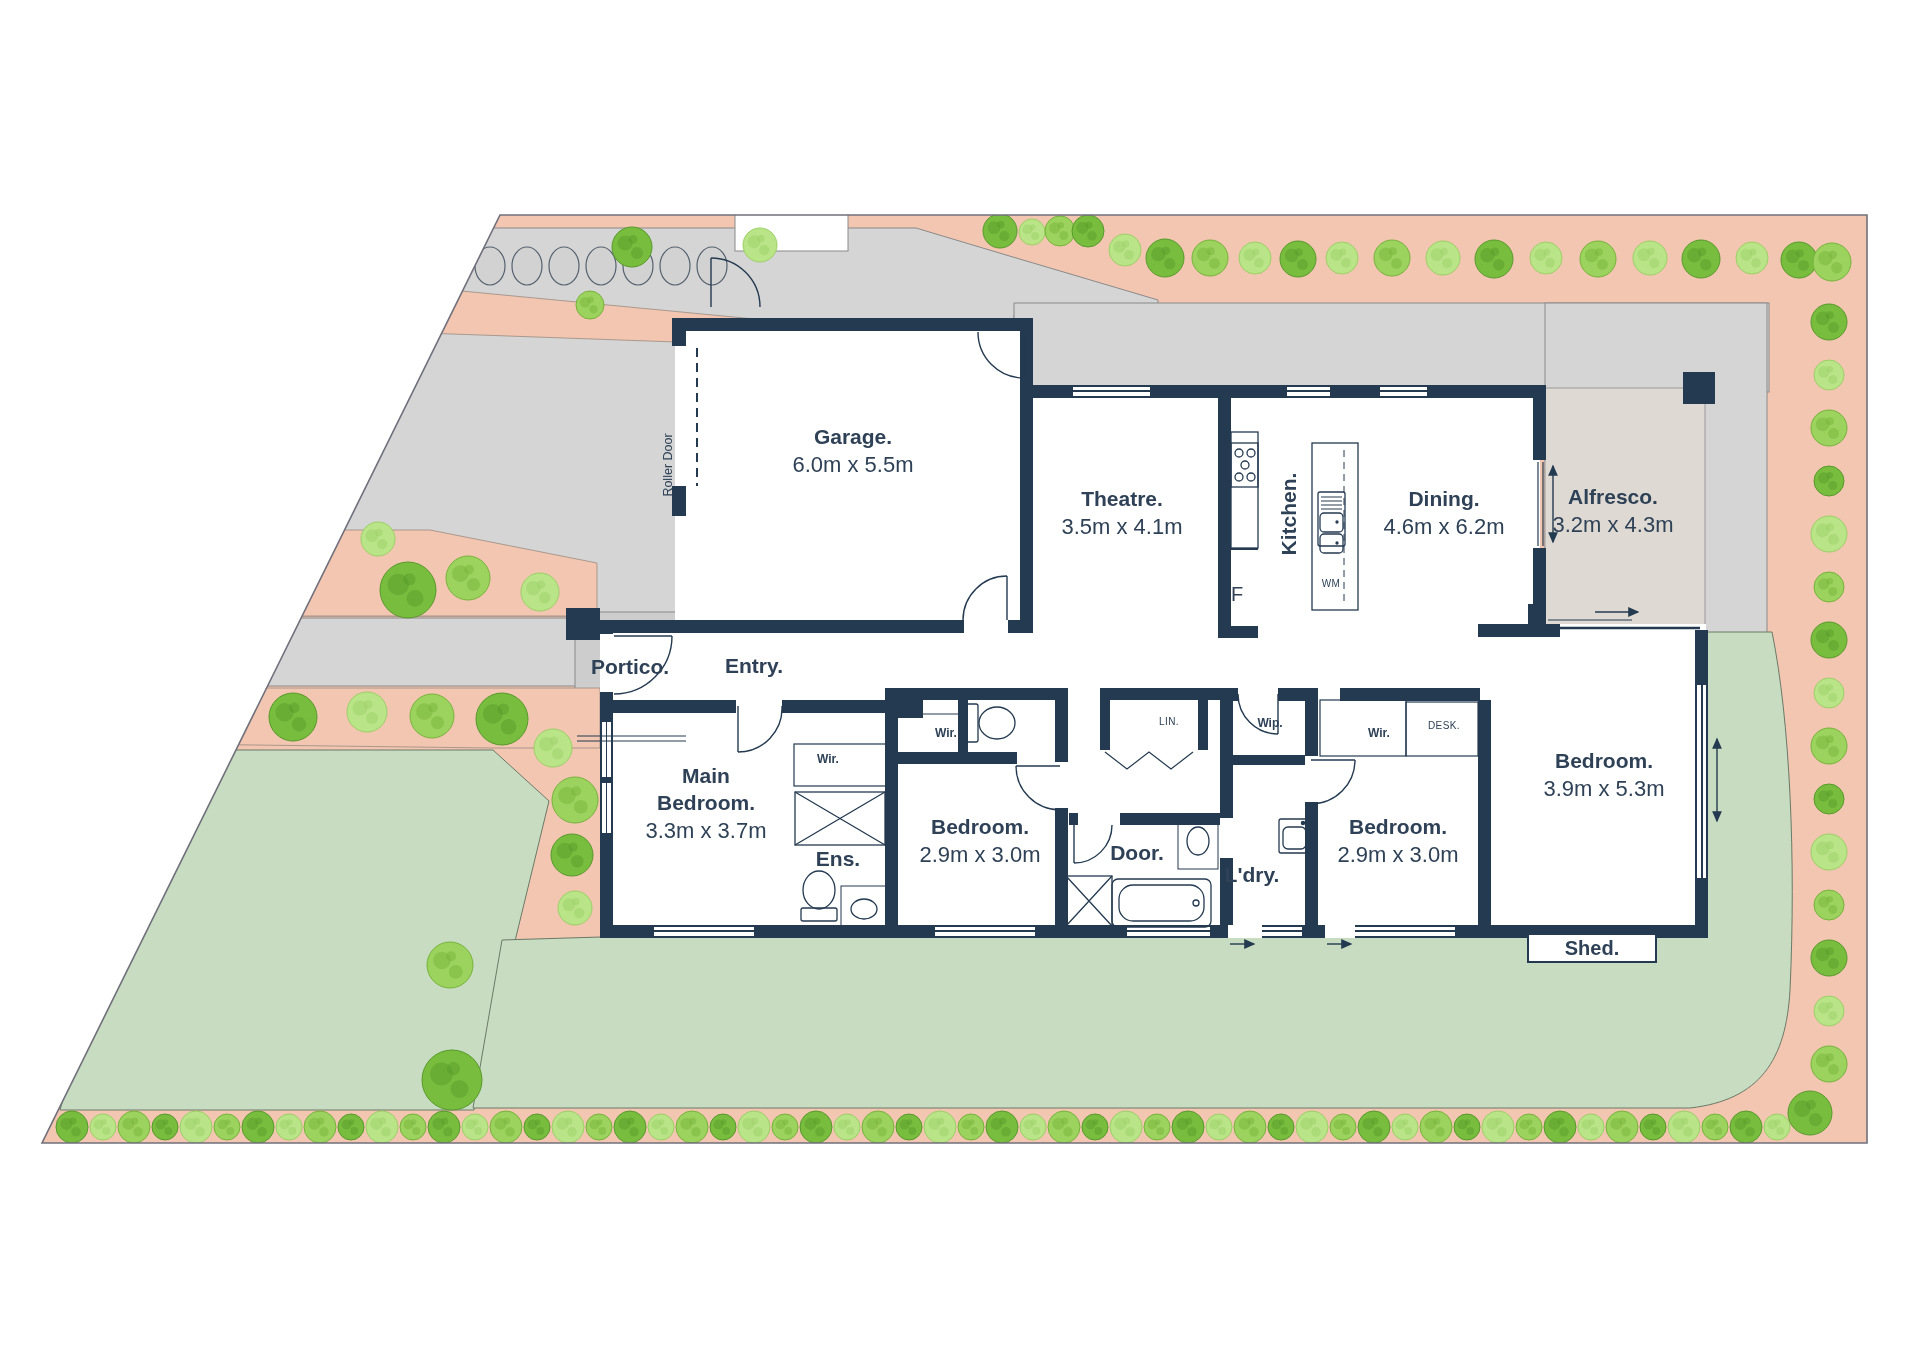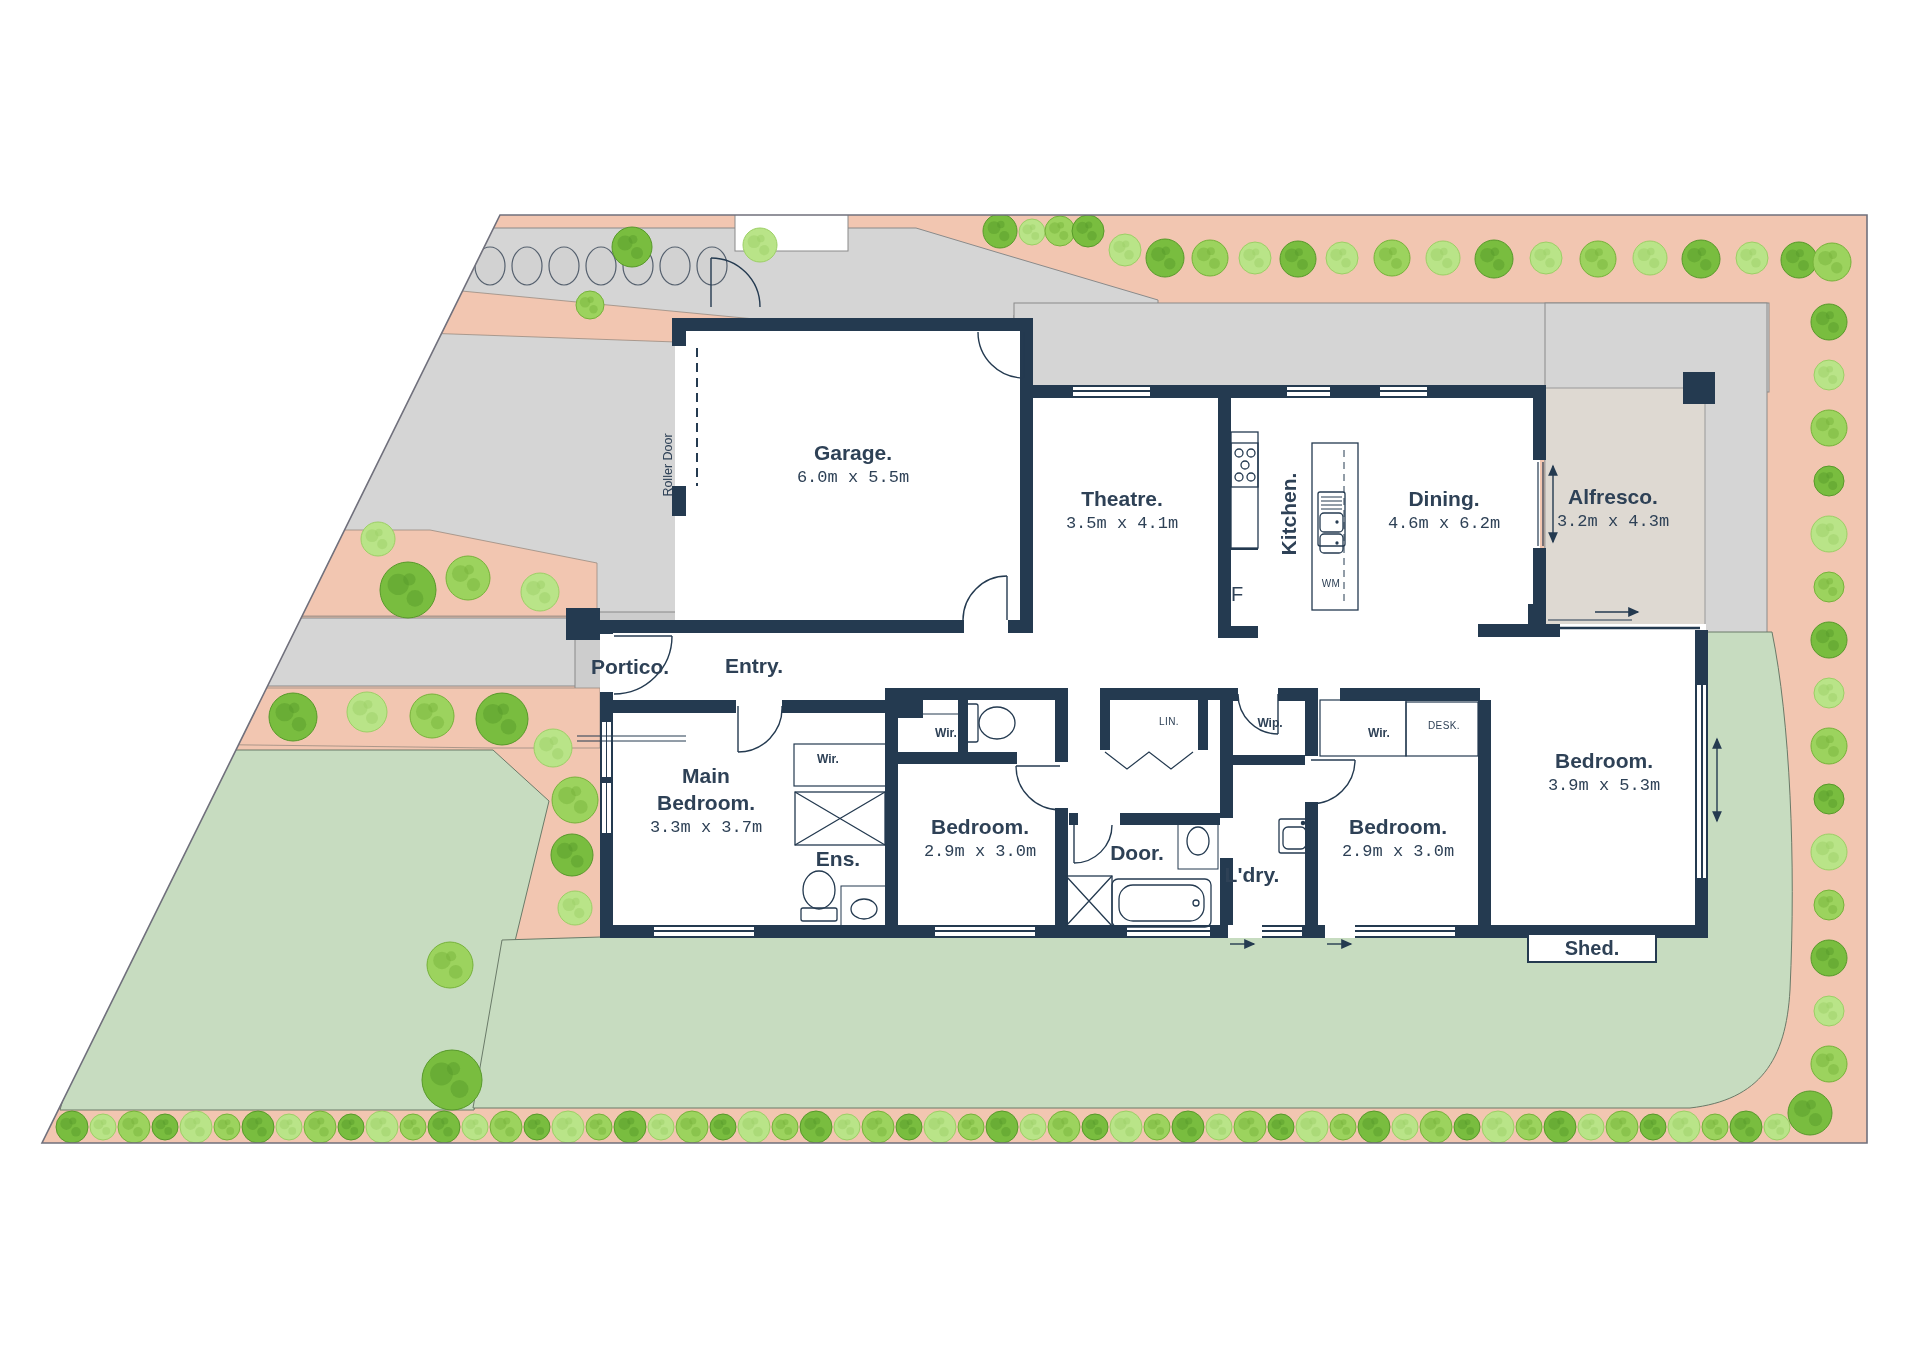--- a/index.html
+++ b/index.html
@@ -16,21 +16,21 @@
   .post{position:absolute;background:#243a50;}
   .win-h{position:absolute;background:linear-gradient(to bottom,
       #243a50 0 2px,#fff 2px 5.5px,#243a50 5.5px 7.5px,#fff 7.5px 11px,#243a50 11px 13px);}
   .win-v{position:absolute;background:linear-gradient(to right,
       #243a50 0 2px,#fff 2px 5.5px,#243a50 5.5px 7.5px,#fff 7.5px 11px,#243a50 11px 13px);}
   .lbl{position:absolute;transform:translateX(-50%);text-align:center;color:#2e4156;
        white-space:nowrap;line-height:1.28;}
   .lbl-rot{position:absolute;transform:translate(-50%,-50%) rotate(-90deg);text-align:center;
        color:#2e4156;white-space:nowrap;}
   .room-name{font-weight:bold;font-size:21px;}
-  .room-dims{font-size:17px;font-family:Liberation Mono, monospace;}
+  .room-dims{font-size:22px;}
   .lbl-md{font-weight:bold;font-size:12px;}
   .lbl-sm{font-size:10px;letter-spacing:.4px;}
   .lbl-f{font-size:20px;}
   .lbl-roller{font-size:12.5px;font-weight:500;}
   #shed-box{position:absolute;left:1527px;top:933px;width:130px;height:30px;background:#fff;
        border:2px solid #243a50;display:flex;align-items:center;justify-content:center;
        font-weight:bold;font-size:20px;color:#2e4156;z-index:3;box-sizing:border-box;}
 </style>
 </head>
 <body>
@@ -933,21 +933,21 @@
 
       <g>
           <rect x="1279" y="819" width="31" height="34" rx="2"></rect>
           <rect x="1283" y="827" width="23" height="22" rx="5"></rect>
           <circle cx="1303" cy="823" r="1.6" fill="#243a50"></circle>
         </g>
     </g>
   </svg>
 
   <div id="labels">
-    <div class="lbl" style="left:853px;top:440px">
+    <div class="lbl" style="left:853px;top:424px">
       <div class="room-name">Garage.</div>
       <div class="room-dims">6.0m x 5.5m</div>
     </div>
     <div class="lbl-rot lbl-roller" style="left:668px;top:465px">Roller Door</div>
     <div class="lbl" style="left:1122px;top:486px">
       <div class="room-name">Theatre.</div>
       <div class="room-dims">3.5m x 4.1m</div>
     </div>
     <div class="lbl-rot room-name" style="left:1289px;top:514px">Kitchen.</div>
     <div class="lbl lbl-sm" style="left:1331px;top:578px">WM</div>

